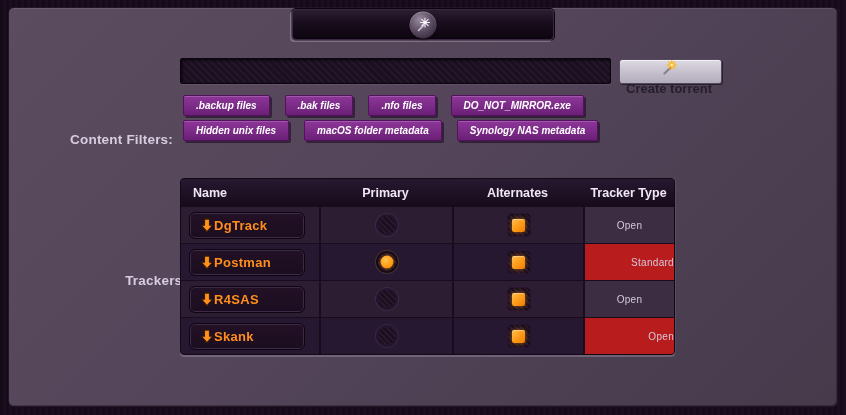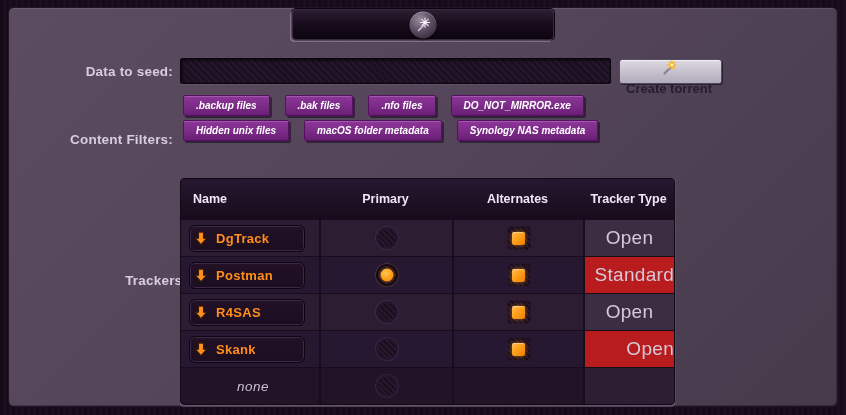--- a/index.html
+++ b/index.html
@@ -69,43 +69,43 @@
     font-family:"Liberation Sans",sans-serif;white-space:nowrap;
   }
   
   .ttable{
     position:absolute;left:180px;top:178px;width:495px;
     border:1px solid #120914;border-radius:4px;overflow:hidden;
     box-shadow:0 2px 0 rgba(190,175,200,.30), 1px 0 0 rgba(190,175,200,.12);
     background:#241628;
   }
   .thead{
-    display:flex;height:40px;align-items:center;
+    display:flex;height:27px;align-items:center;
     background:linear-gradient(180deg,#261830 0%,#170b1b 100%);
     color:#eee6f6;font-size:12.5px;font-weight:bold;
   }
   .trow{display:flex;height:37px;border-top:1px solid #190c1d;}
   .cell{display:flex;align-items:center;justify-content:center;height:100%;}
   .c-name{width:138px;justify-content:flex-start;padding-left:8px;}
   .c-primary{width:133px;border-left:2px solid #190c1d;}
   .c-alt{width:131px;border-left:2px solid #190c1d;}
   .c-type{width:91px;border-left:2px solid #190c1d;}
   .thead .c-name{padding-left:12px;}
   .thead .c-primary,.thead .c-alt,.thead .c-type{border-left:none;}
   
   .trow.odd  .c-name,.trow.odd  .c-primary,.trow.odd  .c-alt{background:#2c1d32;}
   .trow.even .c-name,.trow.even .c-primary,.trow.even .c-alt{background:#261831;}
   .trow.odd  .c-type{background:#3c2d42;}
   .trow.even .c-type{background:#b91c1c;justify-content:flex-end;}
   .trow.none-row .c-name,.trow.none-row .c-primary,.trow.none-row .c-alt{background:#221326;}
   .trow.none-row .c-type{background:#2d1e33;}
-  .type-label{color:#d4c9db;font-size:19px;letter-spacing:.3px;}
+  .type-label{color:#d4c9db;font-size:10px;letter-spacing:.3px;}
   
   .name-btn{
-    display:flex;align-items:center;gap:8px;width:116px;height:27px;padding:0 4px;
+    display:flex;align-items:center;width:116px;height:27px;padding:0 10px;
     background:linear-gradient(180deg,#231126 0%,#1b0d20 100%);
     border:1px solid #0d0511;border-radius:6px;cursor:pointer;
     box-shadow:inset 0 0 0 1px #3e2a46;
   }
   .name-label{color:#ff8e1c;font-size:13px;font-weight:bold;letter-spacing:.3px;}
   .none-label{color:#c9bfd2;font-size:13.5px;font-style:italic;letter-spacing:.5px;margin-left:48px;}
   
   .radio{
     width:22px;height:22px;border-radius:50%;cursor:pointer;position:relative;
     background:#1b0d1f repeating-linear-gradient(45deg,rgba(255,255,255,.05) 0 2px,transparent 2px 4px);
@@ -146,21 +146,20 @@
           <line x1="10.5" y1="1.5" x2="10.5" y2="10.5"></line>
           <line x1="6" y1="6" x2="15" y2="6"></line>
           <line x1="7.3" y1="2.8" x2="13.7" y2="9.2"></line>
           <line x1="13.7" y1="2.8" x2="7.3" y2="9.2"></line>
         </g>
         <circle cx="10.5" cy="6" r="1.4" fill="#ffffff"></circle>
       </svg>
     </span>
   </button>
 
-  <div class="side-label" style="left:8px;top:64px;">Data to seed:</div>
   <input class="seed-input" type="text" placeholder="" value="" style="">
   <button class="create-btn">
     <span style="display:flex;">
       <svg width="16" height="16" viewBox="0 0 16 16">
         <line x1="3.5" y1="13.5" x2="9" y2="8" stroke="#8a8494" stroke-width="2.4" stroke-linecap="round"></line>
         <g stroke="#ffb91e" stroke-width="1.5" stroke-linecap="round">
           <line x1="10.8" y1="0.8" x2="10.8" y2="9.2"></line>
           <line x1="6.6" y1="5" x2="15" y2="5"></line>
           <line x1="7.8" y1="2" x2="13.8" y2="8"></line>
           <line x1="13.8" y1="2" x2="7.8" y2="8"></line>
@@ -273,30 +272,15 @@
     </div>
     <div class="cell c-alt">
       <span class="checkbox">
         <span class="check-inner"></span>
       </span>
     </div>
     <div class="cell c-type">
       <span class="type-label">Open</span>
     </div>
   </div>
-        <div class="trow odd none-row">
-    <div class="cell c-name">
-
-      <span class="none-label" style="display: inline;">none</span>
-    </div>
-    <div class="cell c-primary">
-      <span class="radio"></span>
-    </div>
-    <div class="cell c-alt">
-      
-    </div>
-    <div class="cell c-type">
-      <span class="type-label"></span>
-    </div>
-  </div>
       </div>
   </div>
 </div>
 
 </body></html>

